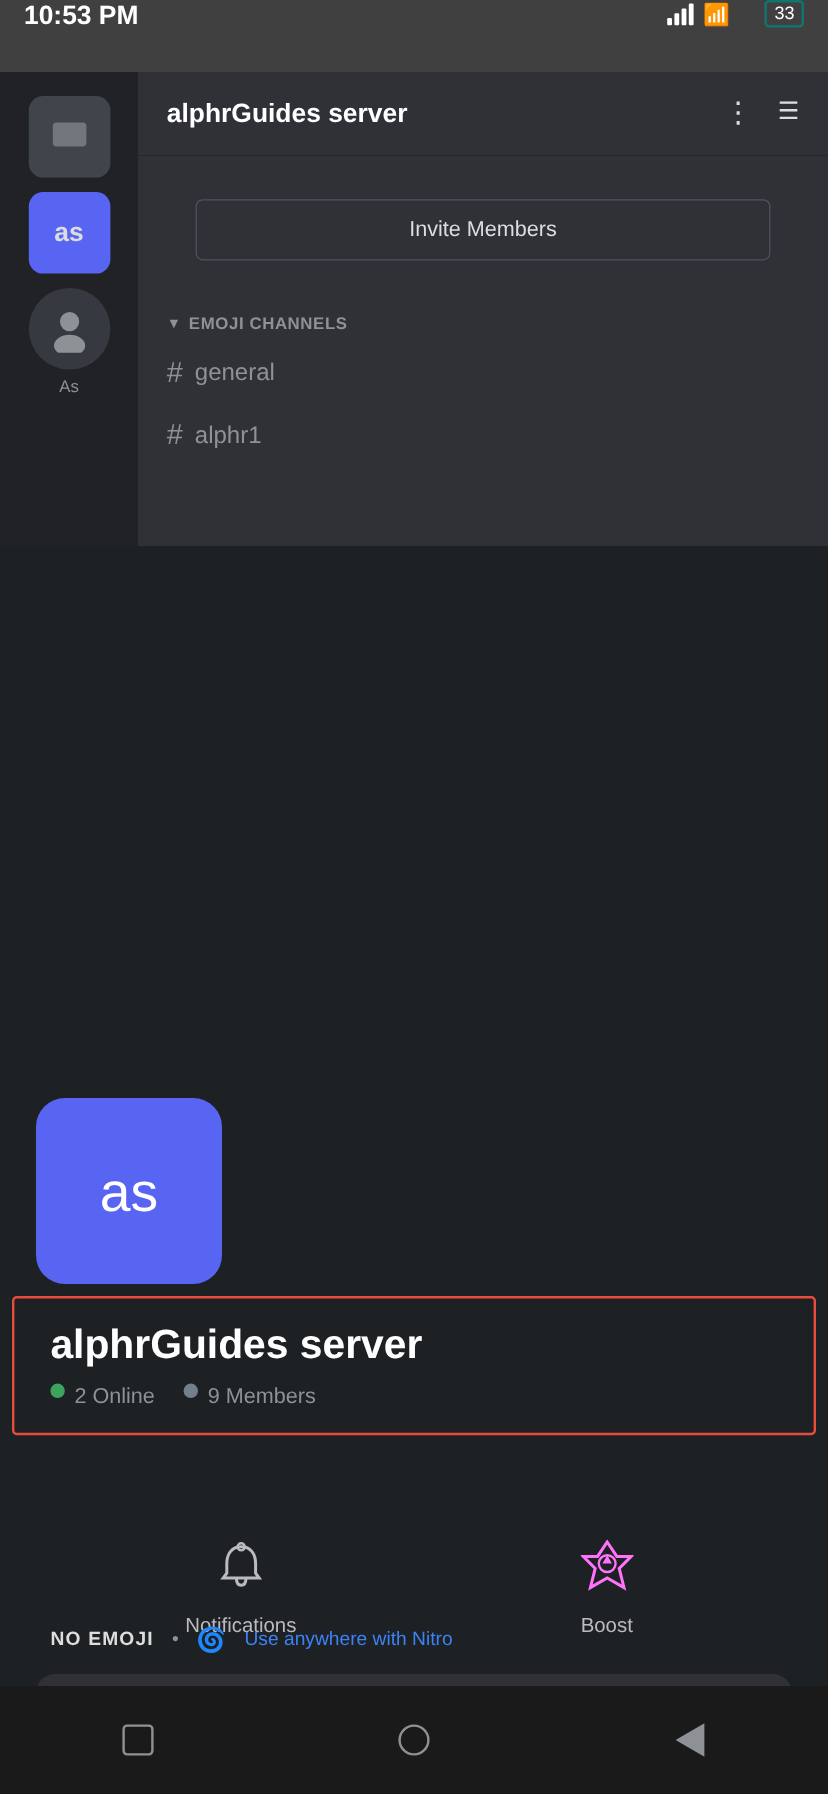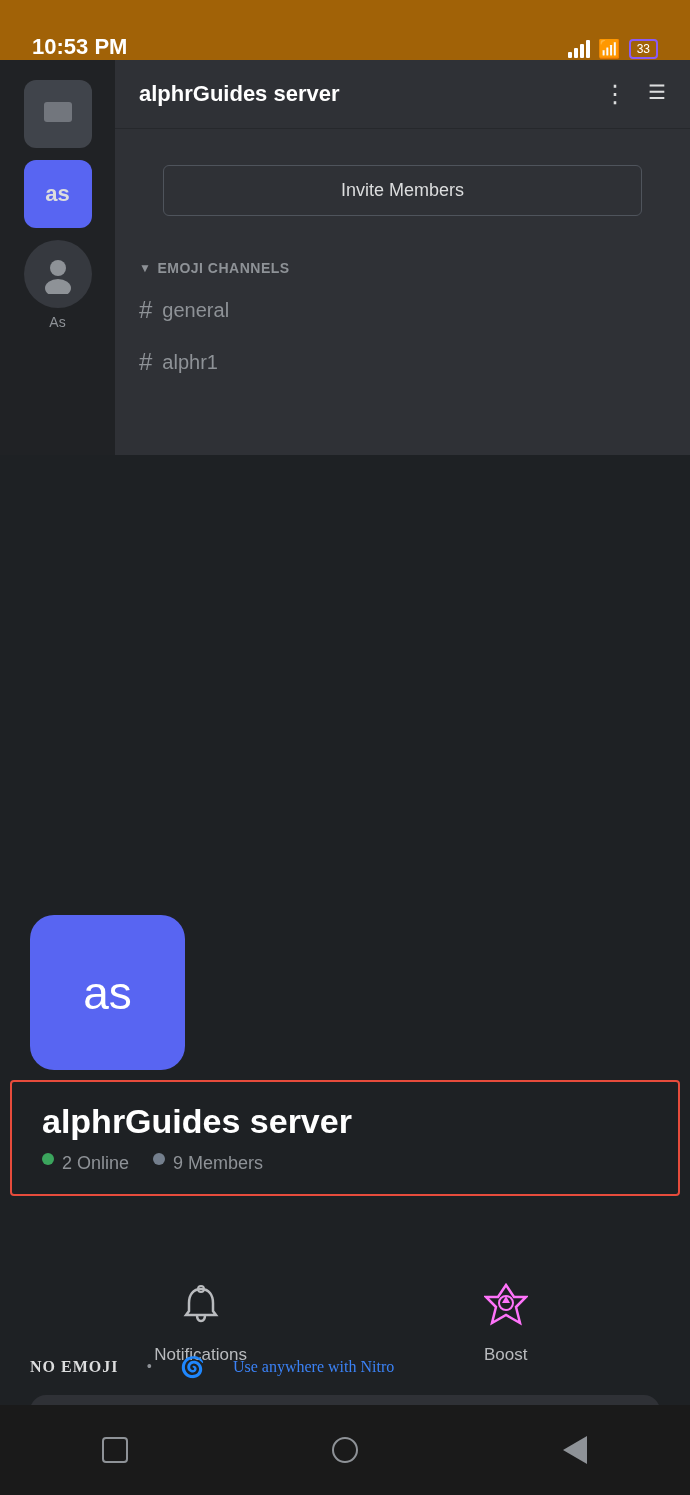--- a/index.html
+++ b/index.html
@@ -10,25 +10,25 @@
       font-family: -apple-system, 'Helvetica Neue', Arial, sans-serif;
       overflow: hidden;
       position: relative;
     }
 
     
     .status-bar {
       position: absolute;
       top: 0; left: 0; right: 0;
       height: 60px;
-      background: #a16207;
-      display: flex;
-      align-items: flex-end;
+      background: #404040;
+      display: flex;
+      align-items: flex-start;
       justify-content: space-between;
-      padding: 0 32px;
+      padding: 0 20px;
       z-index: 100;
     }
     .status-time {
       color: white;
       font-size: 22px;
       font-weight: 600;
     }
     .status-icons {
       display: flex;
       align-items: center;
@@ -296,23 +296,22 @@
     }
 
     
     .nitro-footer {
       position: absolute;
       bottom: 100px;
       left: 0;
       right: 0;
       display: flex;
       align-items: center;
-      padding: 16px 30px;
-      gap: 28px;
-      font-family: Liberation Serif, serif;
+      padding: 16px 42px;
+      gap: 15px;
     }
     .no-emoji-text {
       color: #dcddde;
       font-size: 16px;
       font-weight: 600;
       letter-spacing: 1px;
     }
     .dot-separator {
       color: #8e9297;
       font-size: 16px;
@@ -372,21 +371,21 @@
 <div class="status-bar">
   <span class="status-time">10:53 PM</span>
   <div class="status-icons">
     <div class="signal-bars">
       <div class="signal-bar" style="height:6px"></div>
       <div class="signal-bar" style="height:10px"></div>
       <div class="signal-bar" style="height:14px"></div>
       <div class="signal-bar" style="height:18px"></div>
     </div>
     <span class="wifi-icon">📶</span>
-    <span style="color:white;font-size:12px;border:2px solid #8b5cf6;border-radius:4px;padding:1px 6px;">
+    <span style="color:white;font-size:15px;border:2px solid #0f766e;border-radius:4px;padding:1px 6px;margin-left:21px;">
       <span>33</span>
     </span>
   </div>
 </div>
 
 <div class="sidebar">
   <div class="sidebar-icon dm">
     <svg width="32" height="32" viewBox="0 0 32 32">
       <rect x="2" y="4" width="28" height="20" rx="3" fill="#72767d"></rect>
     </svg>

